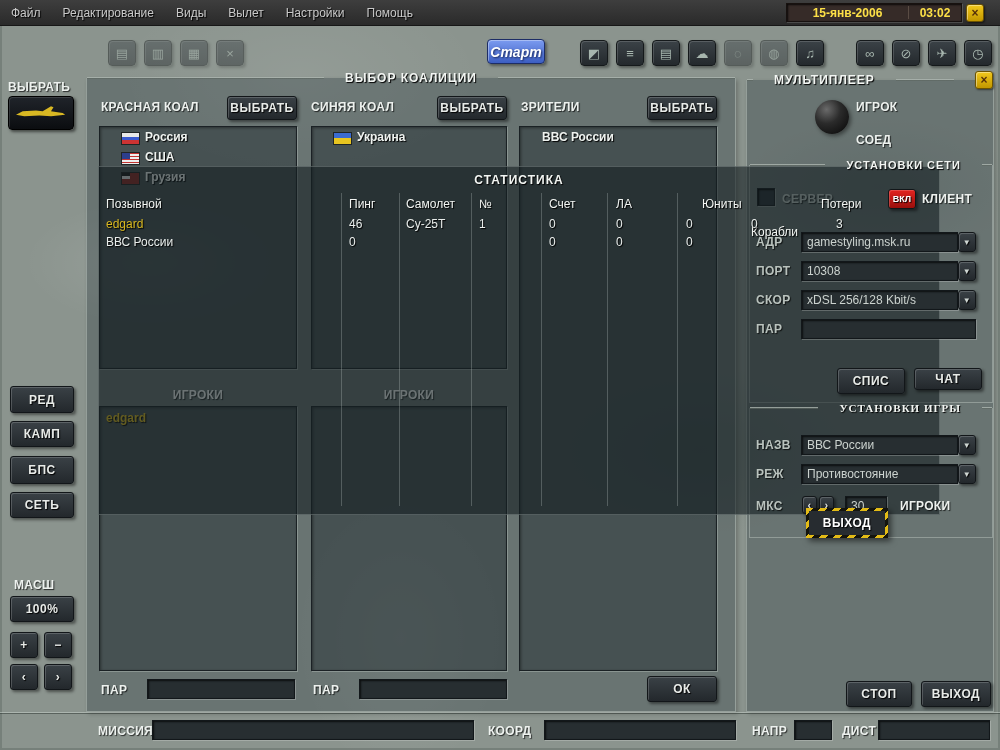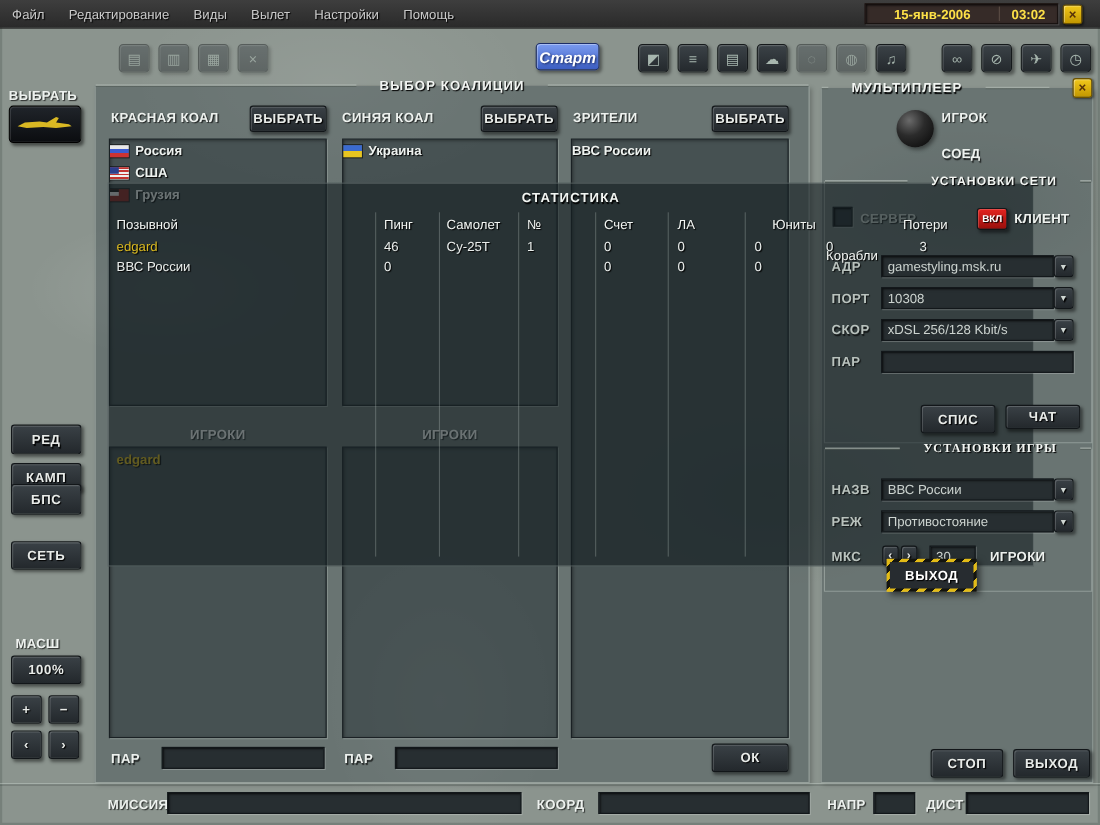--- a/index.html
+++ b/index.html
@@ -42,21 +42,21 @@
 
   
   .panel{ position:absolute; border:1px solid rgba(178,188,182,0.6); border-top:none; background:rgba(42,58,62,0.35); box-shadow:2px 2px 4px rgba(0,0,0,0.22); }
   .phead{ position:absolute; top:-9px; left:0; right:0; height:18px; display:flex; align-items:center; gap:21px; }
   .hline{ height:2px; background:linear-gradient(180deg, rgba(205,214,208,0.85), rgba(40,50,45,0.6)); }
   .f1{ flex:1; }
   .ptitle{ font-weight:bold; font-size:12px; color:#f2f5f2; text-shadow:1px 1px 1px #000; letter-spacing:1px; white-space:nowrap; }
   .section{ position:absolute; border:1px solid rgba(178,188,182,0.55); border-top:none; }
 
   .listbox{ position:absolute; background:rgba(28,40,44,0.45); border:1px solid rgba(12,18,21,0.75); box-shadow:1px 1px 0 rgba(215,224,218,0.3), inset 1px 1px 3px rgba(0,0,0,0.4); overflow:hidden; }
-  .crow{ display:flex; align-items:center; gap:6px; padding:3px 0; font-size:12px; font-weight:bold; color:#eef2ef; text-shadow:1px 1px 1px #000; }
+  .crow{ display:flex; align-items:flex-end; gap:6px; padding:3px 22px; font-size:12px; font-weight:bold; color:#eef2ef; text-shadow:1px 1px 1px #000; }
   .prow{ padding:4px 6px; font-size:12px; font-weight:bold; color:#d8b71e; text-shadow:1px 1px 1px #000; }
 
   .flag{ width:17px; height:11px; box-shadow:0 0 0 1px rgba(0,0,0,0.55); flex:none; }
   .flag-ru{ background:linear-gradient(180deg,#e8e8e8 0 33%, #3b5bd0 33% 66%, #cc3333 66% 100%); }
   .flag-us{ background-color:#eee; background-image:linear-gradient(#2c3e8c,#2c3e8c), repeating-linear-gradient(180deg,#c23330 0 1.5px, #eeeeee 1.5px 3px); background-size:8px 6px, 100% 100%; background-repeat:no-repeat, repeat; }
   .flag-ge{ background-color:#8a2a24; background-image:linear-gradient(180deg,#191919 0 50%, #dddddd 50% 100%); background-size:8px 6px; background-repeat:no-repeat; }
   .flag-ua{ background:linear-gradient(180deg,#3b6bd0 0 50%, #e8c520 50% 100%); }
 
   
   .statsov{ position:absolute; left:98px; top:166px; width:842px; height:349px; background:rgba(20,30,34,0.6); border:1px solid rgba(190,200,195,0.3); z-index:50; }
@@ -156,21 +156,21 @@
 
   <span class="label" style="left:8px; top:80px;">ВЫБРАТЬ</span>
   <div class="aircraft-btn">
     <svg width="56" height="20" viewBox="0 0 64 24">
       <path d="M2 14 L10 10 L26 9 L34 10 L44 4 L47 5 L44 10 L58 12 L61 14 L44 16 L30 15 L12 16 Z" fill="#d9b823"></path>
     </svg>
   </div>
 
   <div class="btn" style="left:10px; top:386px; width:64px; height:27px;">РЕД</div>
   <div class="btn" style="left:10px; top:421px; width:64px; height:26px;">КАМП</div>
-  <div class="btn" style="left:10px; top:440px; width:64px; height:28px;">БПС</div>
+  <div class="btn" style="left:10px; top:456px; width:64px; height:28px;">БПС</div>
   <div class="btn" style="left:10px; top:492px; width:64px; height:26px;">СЕТЬ</div>
 
   <span class="label" style="left:14px; top:578px;">МАСШ</span>
   <div class="btn" style="left:10px; top:596px; width:64px; height:26px;">100%</div>
   <div class="btn" style="left:10px; top:632px; width:28px; height:26px;">+</div>
   <div class="btn" style="left:44px; top:632px; width:28px; height:26px;">−</div>
   <div class="btn" style="left:10px; top:664px; width:28px; height:26px;">‹</div>
   <div class="btn" style="left:44px; top:664px; width:28px; height:26px;">›</div>
 
   <div class="panel" style="left:86px; top:78px; width:650px; height:634px;">

